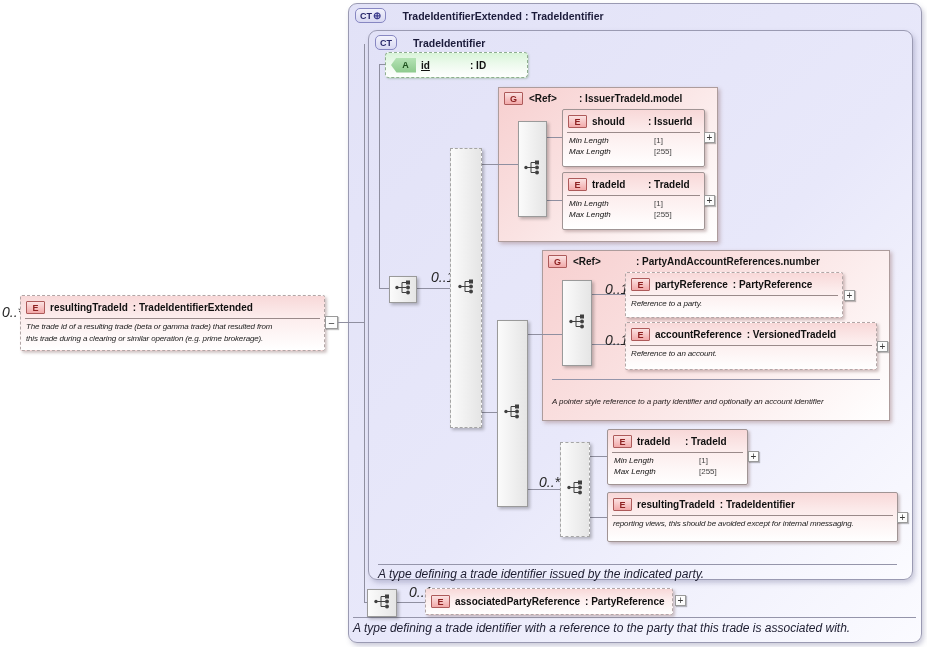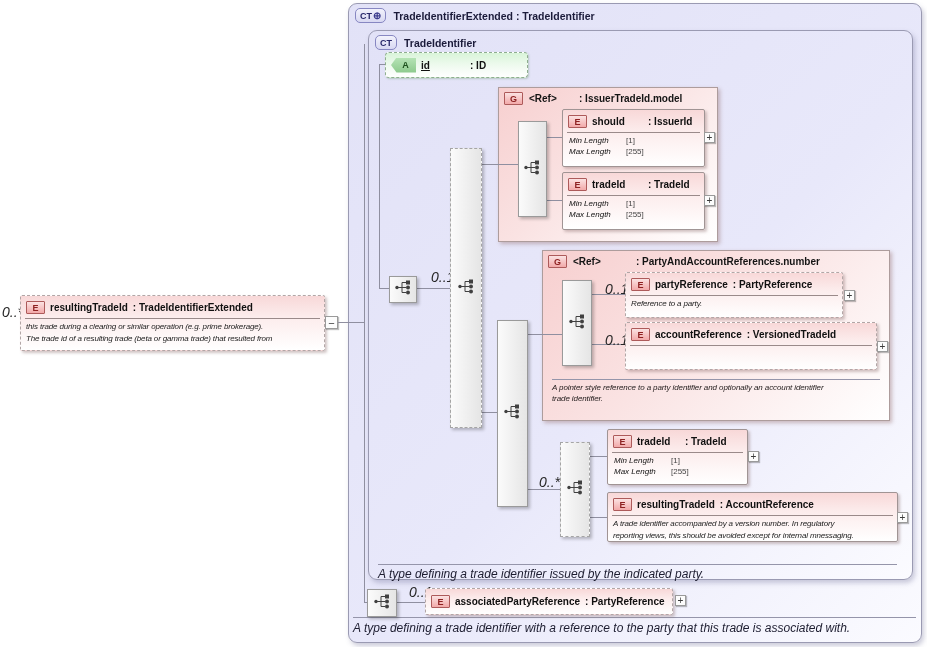--- a/index.html
+++ b/index.html
@@ -4,21 +4,21 @@
 <style>
   * { margin:0; padding:0; box-sizing:border-box; }
   html,body { background:#ffffff; font-family:"Liberation Sans", sans-serif; }
   #canvas { position:relative; width:927px; height:647px; background:#ffffff; overflow:hidden; }
   .abs { position:absolute; }
 
   
   .ct-box { border:1px solid #9a9ab2; border-radius:9px;
             background:linear-gradient(135deg,#e2e2f7 0%,#e8e8fa 55%,#fbfbff 100%);
             box-shadow:2px 3px 5px rgba(110,110,150,.35); }
-  .ct-title { position:absolute; left:6px; top:4px; display:flex; align-items:center; gap:7px;
+  .ct-title { position:absolute; left:6px; top:4px; display:flex; align-items:center; gap:16px;
               font-weight:bold; font-size:10.5px; color:#1b1b3a; white-space:nowrap; }
   .badge-ct { display:inline-flex; align-items:center; justify-content:center; height:15px;
               padding:0 4px; border:1px solid #8787c2; border-radius:5px;
               background:linear-gradient(#f2f2fc,#d8d8f2); color:#28286a;
               font-weight:bold; font-size:9px; }
   .plus-circle { font-size:10px; line-height:10px; color:#3b3b8c; margin-left:1px; font-weight:bold; }
 
   
   .group-box { border:1px solid #ad9c9c;
                background:linear-gradient(135deg,#f7cfcf 0%,#fae3e3 45%,#ffffff 100%);
@@ -32,21 +32,21 @@
           box-shadow:2px 2px 3px rgba(140,110,110,.4); overflow:hidden; }
   .elem.opt { border-style:dashed; border-color:#b2a6a6; }
   .elem-head { display:flex; align-items:center; gap:5px; padding:5px 5px 3px 5px;
                font-weight:bold; font-size:10px; color:#101010; white-space:nowrap; }
   .elem-head.center { padding:0 5px; height:100%; align-items:center; }
   .badge-red { flex:0 0 auto; width:19px; height:13px; display:inline-flex; align-items:center;
                justify-content:center; border:1px solid #ad5a5a; border-radius:1px;
                background:linear-gradient(#fbe2e2,#f2a9a9); color:#8e2222;
                font-weight:bold; font-size:9px; }
   .elem-sep { border-top:1px solid #9a8a8a; margin:1px 4px 2px 4px; }
-  .facet-row { display:flex; padding:0 6px; font-size:8px; line-height:11px; color:#111; }
+  .facet-row { display:flex; padding:0 6px; font-size:8px; line-height:11px; color:#111;gap:28px; }
   .facet-label { font-style:italic; min-width:57px; }
   .facet-value { color:#454545; }
   .elem-ann { font-style:italic; font-size:8px; letter-spacing:-0.15px; color:#222;
               padding:1px 5px 0 5px; line-height:10.5px; white-space:nowrap; }
   .nw44 { min-width:44px;text-decoration:underline; } .nw51 { min-width:51px; } .nw43 { min-width:43px; }
   .rw44 { min-width:44px; } .rw57 { min-width:57px; }
 
   
   .attr-box { border:1px dashed #8fae8f; border-radius:4px;
               background:linear-gradient(180deg,#d9f4d9 0%,#eefaee 50%,#ffffff 100%);
@@ -85,22 +85,22 @@
 <div id="canvas">
 
   <span class="abs card-label" style="left:2px;top:304px;">0..*</span>
   <div class="elem opt abs" style="left:20px;top:295px;width:305px;height:56px;">
     <div class="elem-head">
       <span class="badge-red">E</span>
       <span>resultingTradeId</span>
       <span>: TradeIdentifierExtended</span>
     </div>
     <div class="elem-sep"></div>
+    <div class="elem-ann">The trade id of a resulting trade (beta or gamma trade) that resulted from</div>
     <div class="elem-ann">this trade during a clearing or similar operation (e.g. prime brokerage).</div>
-    <div class="elem-ann">The trade id of a resulting trade (beta or gamma trade) that resulted from</div>
   </div>
   <div class="collapse-btn abs" style="left:325px;top:316px;">−</div>
 
   <div class="ct-box abs" style="left:348px;top:3px;width:574px;height:640px;">
     <div class="ct-title">
       <span class="badge-ct">
           <span>CT</span>
           <span class="plus-circle">⊕</span>
         </span>
       <span>TradeIdentifierExtended : TradeIdentifier</span>
@@ -123,23 +123,22 @@
   </div>
 
   <div class="group-box abs" style="left:542px;top:250px;width:348px;height:171px;">
     <div class="group-head">
       <span class="badge-red">G</span>
       <span class="rw57">&lt;Ref&gt;</span>
       <span>: PartyAndAccountReferences.number</span>
     </div>
   </div>
   <div class="abs ann-sep" style="left:552px;top:379px;width:328px;"></div>
-  <div class="abs group-ann" style="left:552px;top:383px;">
+  <div class="abs group-ann" style="left:552px;top:397px;">
     <div>A pointer style reference to a party identifier and optionally an account identifier</div>
-    <div>trade identifier.</div>
   </div>
 
   <div class="abs ann-sep" style="left:378px;top:564px;width:519px;"></div>
   <div class="abs type-ann" style="left:378px;top:567px;">A type defining a trade identifier issued by the indicated party.</div>
   <div class="abs ann-sep" style="left:353px;top:617px;width:563px;"></div>
   <div class="abs type-ann" style="left:353px;top:621px;">A type defining a trade identifier with a reference to the party that this trade is associated with.</div>
 
   <div class="abs hline" style="left:338px;top:322px;width:10px;"></div>
   <div class="abs hline" style="left:348px;top:322px;width:17px;"></div>
   <div class="abs vline" style="left:364px;top:44px;height:559px;"></div>
@@ -317,20 +316,21 @@
   <div class="expand-btn abs" style="left:844px;top:290px;">+</div>
 
   <span class="abs card-label" style="left:605px;top:332px;">0..1</span>
   <div class="elem opt abs" style="left:625px;top:322px;width:252px;height:48px;">
     <div class="elem-head">
       <span class="badge-red">E</span>
       <span>accountReference</span>
       <span>: VersionedTradeId</span>
     </div>
     <div class="elem-sep"></div>
+    <div class="elem-ann">Reference to an account.</div>
   </div>
   <div class="expand-btn abs" style="left:877px;top:341px;">+</div>
 
   <div class="elem abs" style="left:607px;top:429px;width:141px;height:56px;">
     <div class="elem-head">
       <span class="badge-red">E</span>
       <span class="nw43">tradeId</span>
       <span>: TradeId</span>
     </div>
     <div class="elem-sep"></div>
@@ -342,24 +342,23 @@
       <span class="facet-label">Max Length</span>
       <span class="facet-value">[255]</span>
     </div>
   </div>
   <div class="expand-btn abs" style="left:748px;top:451px;">+</div>
 
   <div class="elem abs" style="left:607px;top:492px;width:291px;height:50px;">
     <div class="elem-head">
       <span class="badge-red">E</span>
       <span>resultingTradeId</span>
-      <span>: AccountReference</span>
-    </div>
-    <div class="elem-sep"></div>
-    <div class="elem-ann">A trade identifier accompanied by a version number. In regulatory</div>
+      <span>: TradeIdentifier</span>
+    </div>
+    <div class="elem-sep"></div>
     <div class="elem-ann">reporting views, this should be avoided except for internal mnessaging.</div>
   </div>
   <div class="expand-btn abs" style="left:897px;top:512px;">+</div>
 
   <span class="abs card-label" style="left:409px;top:584px;">0..1</span>
   <div class="elem opt abs" style="left:425px;top:588px;width:248px;height:27px;">
     <div class="elem-head center">
       <span class="badge-red">E</span>
       <span>associatedPartyReference</span>
       <span>: PartyReference</span>

